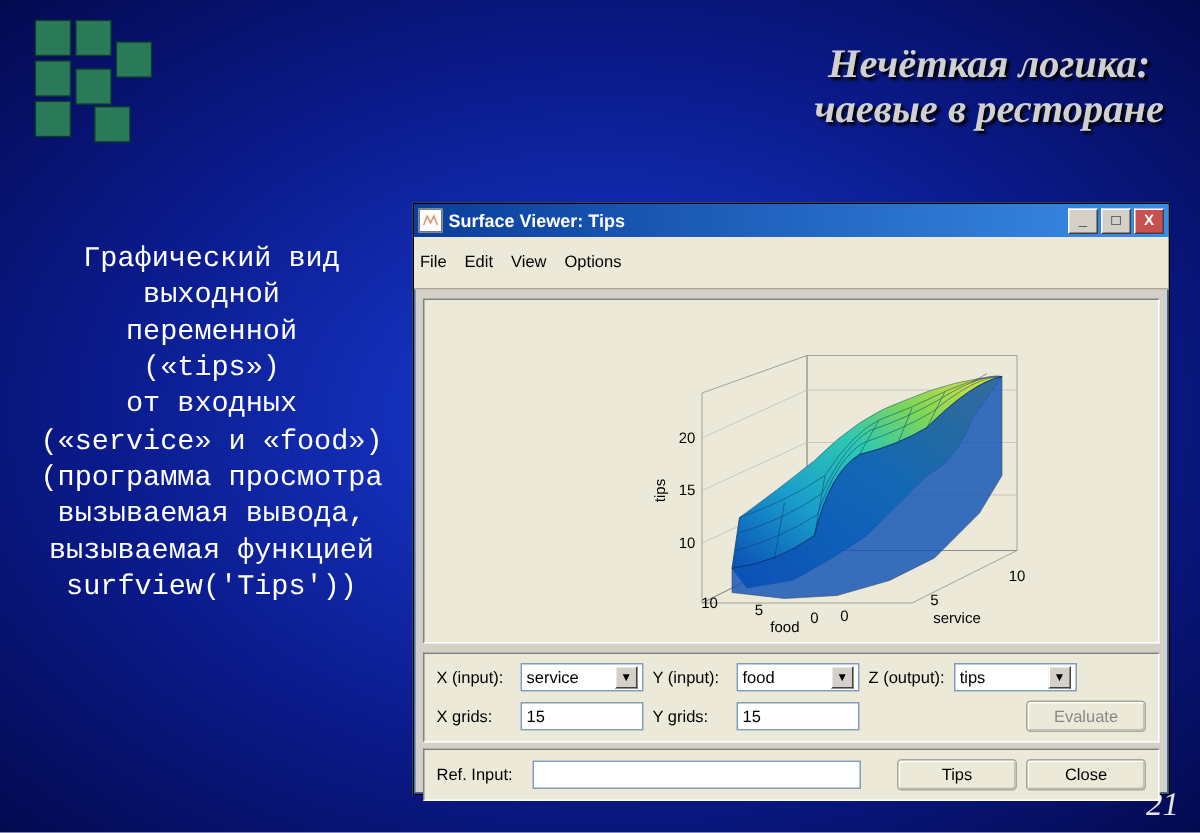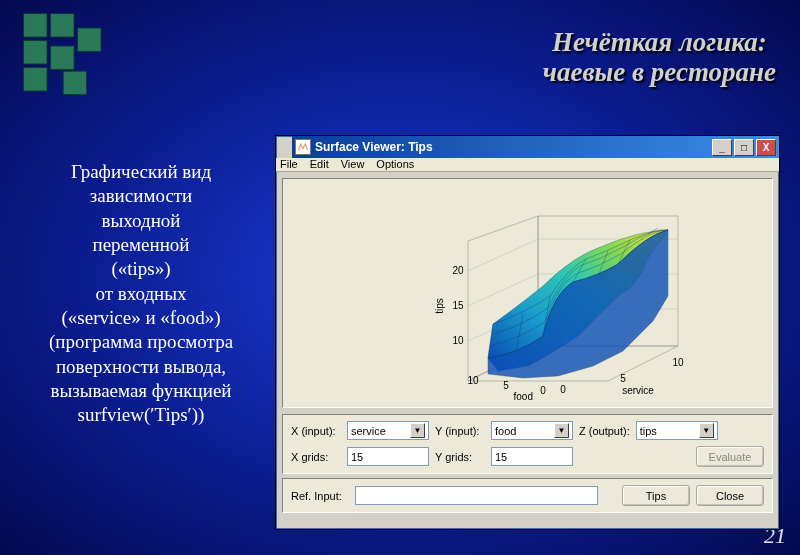--- a/index.html
+++ b/index.html
@@ -15,42 +15,42 @@
     text-align: center; color: #d0d0d0; font-style: italic; font-weight: bold;
     font-size: 27px; line-height: 1.1;
     text-shadow: 2px 2px 2px #000;
     margin-left: 31px;
   }
   .page-number {
     position: absolute; bottom: 6px; right: 14px; color: #e6e6e6; font-size: 22px; font-style: italic;
   }
   .left-text {
     position: absolute; top: 160px; left: 16px; width: 250px;
-    color: #fff; text-align: center; font-size: 19px; line-height: 1.28;
+    color: #fff; text-align: center; font-size: 19px; line-height: 1.28; font-family: Liberation Mono, monospace;
   }
 
   
   .win {
     position: absolute; left: 275px; top: 135px; width: 505px; height: 395px;
     background: #d4d0c8; border: 1px solid #000;
     box-shadow: 0 0 0 1px #3a6ea5 inset;
     font-family: Tahoma, Arial, sans-serif; font-size: 11px; color: #000;
   }
   .titlebar {
     height: 22px;
     background: linear-gradient(to right, #0a3e9a, #3a8de8);
-    display: flex; align-items: center; padding: 0 3px; margin-left: 16px;
+    display: flex; align-items: center; padding: 0 3px;
   }
   .app-icon { width: 16px; height: 16px; background: #fff; border:1px solid #777; display:flex; align-items:center; justify-content:center; margin-right:4px; }
   .app-icon svg { width:12px; height:12px; }
   .wtitle { color: #fff; font-weight: bold; font-size: 12px; flex:1; }
   .win-controls { display:flex; gap:2px; }
   .wbtn { width:20px; height:17px; background:#d4d0c8; border:1px solid #fff; border-right-color:#404040; border-bottom-color:#404040; display:flex; align-items:center; justify-content:center; font-family:Arial; font-size:10px; font-weight:bold; }
   .wbtn.close { background:#c85050; color:#fff; }
-  .menubar { height:14px; background:#ece9d8; display:flex; align-items:flex-start; padding:0 4px; gap:12px; border-bottom:1px solid #aca899; }
+  .menubar { height:35px; background:#ece9d8; display:flex; align-items:center; padding:0 4px; gap:12px; border-bottom:1px solid #aca899; }
   .menubar span { font-size:11px; }
 
   .plot-area {
     margin: 6px; height: 230px; background:#ece9d8;
     border:1px solid #fff; border-top-color:#808080; border-left-color:#808080;
     position: relative; display:flex; align-items:center; justify-content:center;
   }
   .plot-area svg { width: 380px; height: 215px; }
 
   .panel {
@@ -67,21 +67,21 @@
     padding: 1px 3px; display:flex; align-items:center; position:relative;
   }
   .select { width:82px; justify-content:space-between; }
   .select .arrow { width:15px; height:15px; background:#d4d0c8; border:1px solid #fff; border-right-color:#404040; border-bottom-color:#404040; display:flex; align-items:center; justify-content:center; font-size:8px; }
   .field.num { width:82px; }
   .btn {
     height:21px; background:#ece9d8; border:1px solid #aca899; border-radius:3px;
     font-size:11px; display:flex; align-items:center; justify-content:center;
     box-shadow: inset 1px 1px 0 #fff, inset -1px -1px 0 #c0c0c0;
   }
-  .btn.wide { width:68px; }
+  .btn.wide { width:80px; }
   .btn.disabled { color:#888; }
   .ref-input { flex:1; height:19px; background:#fff; border:1px solid #7f9db9; }
   .status { margin:0 6px 4px 6px; background:#ece9d8; border-top:1px solid #808080; border-left:1px solid #808080; border-right:1px solid #fff; border-bottom:1px solid #fff; padding:4px 6px; font-size:11px; }
   .axis-text { font-size:10px; text-anchor:middle; fill:#000; }
 </style>
 </head>
 <body>
 
 <div class="logo">
   <svg viewBox="0 0 100 100">
@@ -97,28 +97,27 @@
   </svg>
 </div>
 
 <div class="title">
   <div>Нечёткая логика:</div>
   <div>чаевые в ресторане</div>
 </div>
 
 <div class="left-text">
   <div>Графический вид</div>
-  <div>зависимости</div>
   <div>выходной</div>
   <div>переменной</div>
   <div>(«tips»)</div>
   <div>от входных</div>
   <div>(«service» и «food»)</div>
   <div>(программа просмотра</div>
-  <div>поверхности вывода,</div>
+  <div>вызываемая вывода,</div>
   <div>вызываемая функцией</div>
   <div>surfview(′Tips′))</div>
 </div>
 
 <div class="page-number">21</div>
 
 <div class="win">
   <div class="titlebar">
     <div class="app-icon">
       <svg viewBox="0 0 16 16">

